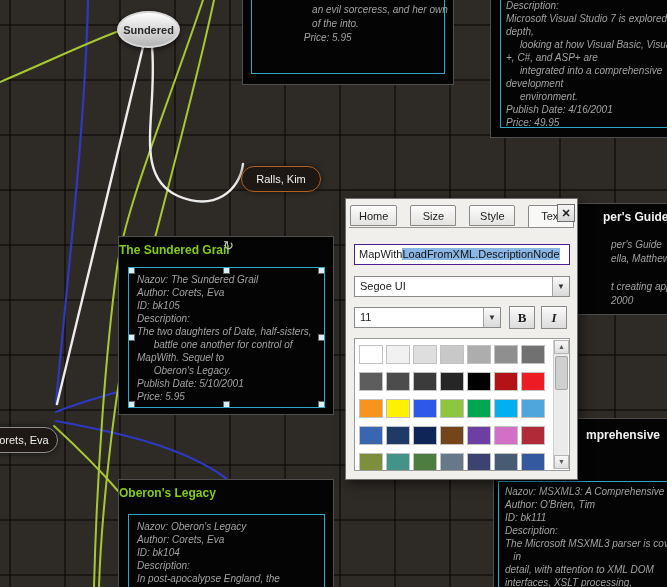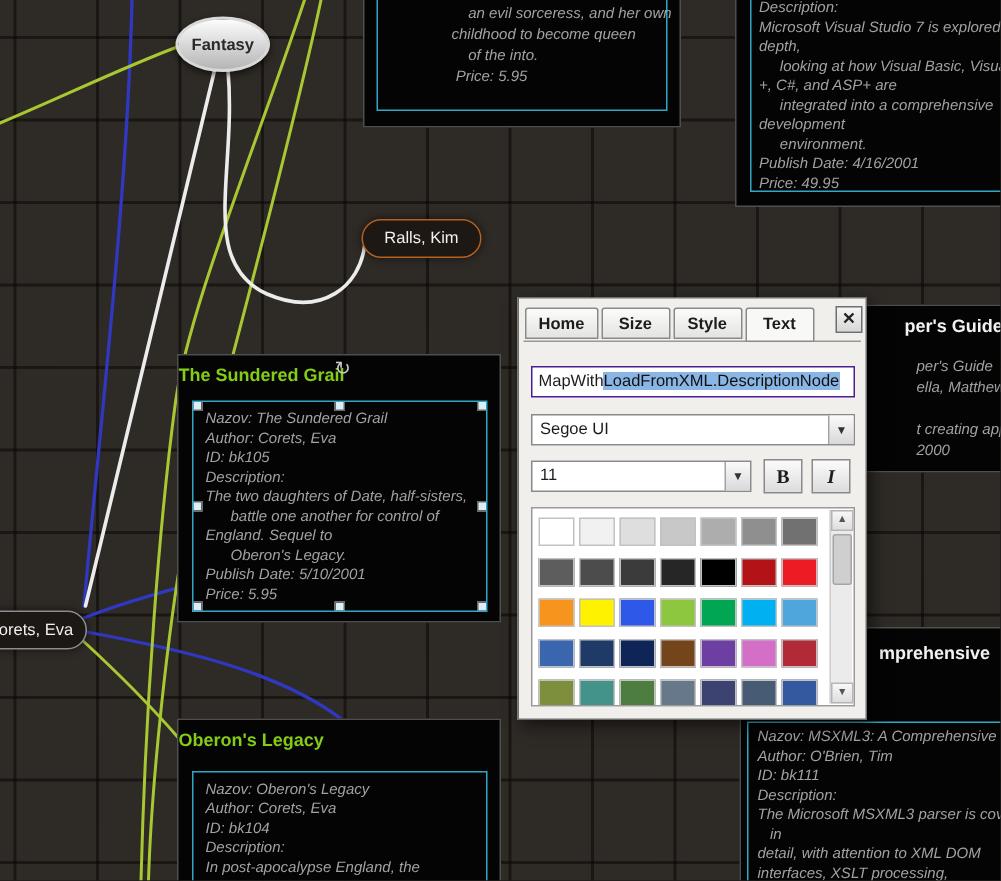--- a/index.html
+++ b/index.html
@@ -18,37 +18,37 @@
   .edge-green{stroke:#a7c832;stroke-width:2;}
   .edge-blue{stroke:#3038c0;stroke-width:2.2;}
 
   .node{position:absolute;z-index:2;}
   .ellipse-node{width:63px;height:37px;border-radius:50%;
     background:linear-gradient(#fdfdfd,#b5b5b5);border:2px solid #d8d8d8;
     color:#2a2a2a;font-size:11px;font-weight:bold;display:flex;align-items:center;justify-content:center;
     box-shadow:0 2px 5px rgba(0,0,0,.6);}
   .pill-node{height:26px;border-radius:13px;background:#1d1813;
     color:#f0f0f0;font-size:11px;display:flex;align-items:center;justify-content:center;
-    box-shadow:0 0 6px rgba(0,0,0,.6);white-space:nowrap;overflow:hidden;}
+    box-shadow:0 0 6px rgba(0,0,0,.6);white-space:nowrap;overflow:hidden;margin-top:20px;}
 
   .node-box{position:absolute;background:#040404;border:1px solid #4f4f4f;z-index:2;overflow:hidden;}
   .node-title{height:26px;line-height:26px;text-align:left;color:#84cc16;
     font-weight:bold;font-size:12px;white-space:nowrap;}
   .node-content{position:absolute;border:1px solid #2fa8c8;overflow:hidden;}
   .tl{white-space:pre;font-style:italic;font-size:10px;color:#a2a2a2;line-height:13px;}
   .lines-abs{position:absolute;}
   .lh14 .tl{line-height:14px;margin-left:28px;}
 
   .hnd{position:absolute;width:7px;height:7px;background:#d9eef7;border:1px solid #676767;z-index:4;}
   .rot{position:absolute;top:2px;left:50%;margin-left:-3px;color:#c9c9c9;font-size:13px;line-height:13px;z-index:4;}
 
   
   .pane{position:absolute;left:345px;top:198px;width:233px;height:282px;z-index:10;
     background:#f0efec;border:1px solid #6f6f6f;box-shadow:3px 4px 10px rgba(0,0,0,.55);font-size:11px;color:#1c1c1c;}
-  .tabs{position:absolute;left:4px;top:6px;height:22px;display:flex;gap:2px;font-weight:bold;}
+  .tabs{position:absolute;left:4px;top:6px;height:22px;display:flex;gap:13px;}
   .tab{min-width:46px;padding:0 8px;height:21px;line-height:20px;text-align:center;
     background:linear-gradient(#fcfcfc,#e3e3e0);border:1px solid #8a8a8a;
     border-radius:2px 2px 0 0;cursor:default;}
   .tab.active{background:#f8f8f6;height:23px;position:relative;z-index:2;}
   .tab-underline{position:absolute;left:3px;right:3px;top:28px;height:1px;background:#979797;}
   .close-btn{position:absolute;top:5px;right:2px;width:18px;height:18px;
     background:linear-gradient(#f5f5f5,#d7d7d7);border:1px solid #6f6f6f;
     font-size:11px;font-weight:bold;color:#222;text-align:center;line-height:16px;z-index:3;}
   .txt-input{position:absolute;left:8px;top:45px;width:216px;height:21px;background:#fff;
     border:1px solid #4c1d95;line-height:19px;padding-left:4px;white-space:nowrap;overflow:hidden;}
@@ -86,36 +86,35 @@
     <path class="edge edge-blue" d="M 56 421 C 110 431, 182 445, 227 479"></path>
     <path class="edge edge-green" d="M 203 0 C 168 105, 126 205, 117 268 C 106 350, 97 470, 94 587"></path>
     <path class="edge edge-green" d="M 214 0 C 196 85, 152 250, 123 358 C 112 420, 101 520, 99 587"></path>
     <path class="edge edge-green" d="M 0 82 C 45 63, 84 44, 119 31"></path>
     <path class="edge edge-green" d="M 54 426 C 78 448, 100 470, 119 492"></path>
     <path class="edge edge-white" d="M 152 47 C 158 115, 132 175, 178 196 C 215 212, 240 190, 243 164"></path>
     <path class="edge edge-white" d="M 143 47 C 116 160, 82 300, 57 404"></path>
   </svg>
 
   <div class="node ellipse-node" style="left:117px;top:11px;">
-    <span>Fantasy</span>
+    <span>Sundered</span>
   </div>
 
   <div class="node pill-node" style="left:241px;top:146px;width:80px;border:1px solid #b4601e;">
     <span>Ralls, Kim</span>
   </div>
 
   <div class="node pill-node" style="left:-18px;top:407px;width:76px;border:1px solid #8d8d8d;z-index:3;">
     <span>Corets, Eva</span>
   </div>
 
   <div class="node-box" style="left:242px;top:-56px;width:212px;height:141px;">
     <div class="node-content" style="left:8px;top:8px;right:8px;bottom:10px;"></div>
     <div class="lines-abs lh14" style="left:30px;top:58px;">
         <div class="tl">    an evil sorceress, and her own</div>
-        <div class="tl">childhood to become queen</div>
         <div class="tl">    of the into.</div>
         <div class="tl"> Price: 5.95</div>
       </div>
   </div>
 
   <div class="node-box" style="left:490px;top:-62px;width:224px;height:200px;">
     <div class="node-content" style="left:9px;top:8px;right:8px;bottom:9px;"></div>
     <div class="lines-abs" style="left:15px;top:60px;">
         <div class="tl">Description:</div>
         <div class="tl">Microsoft Visual Studio 7 is explored in</div>
@@ -134,21 +133,21 @@
     <div class="node-title">The Sundered Grail</div>
     <span class="rot">↻</span>
     <div class="node-content" style="left:9px;top:30px;width:197px;height:141px;padding:5px 0 0 8px;">
       <div>
           <div class="tl">Nazov: The Sundered Grail</div>
           <div class="tl">Author: Corets, Eva</div>
           <div class="tl">ID: bk105</div>
           <div class="tl">Description:</div>
           <div class="tl">The two daughters of Date, half-sisters,</div>
           <div class="tl">      battle one another for control of</div>
-          <div class="tl">England. Sequel to</div>
+          <div class="tl">MapWith. Sequel to</div>
           <div class="tl">      Oberon's Legacy.</div>
           <div class="tl">Publish Date: 5/10/2001</div>
           <div class="tl">Price: 5.95</div>
         </div>
       <div class="hnd" style="left:-1px;top:-1px;"></div>
       <div class="hnd" style="left:calc(50% - 4px);top:-1px;"></div>
       <div class="hnd" style="right:-1px;top:-1px;"></div>
       <div class="hnd" style="left:-1px;top:calc(50% - 4px);"></div>
       <div class="hnd" style="right:-1px;top:calc(50% - 4px);"></div>
       <div class="hnd" style="left:-1px;bottom:-1px;"></div>

